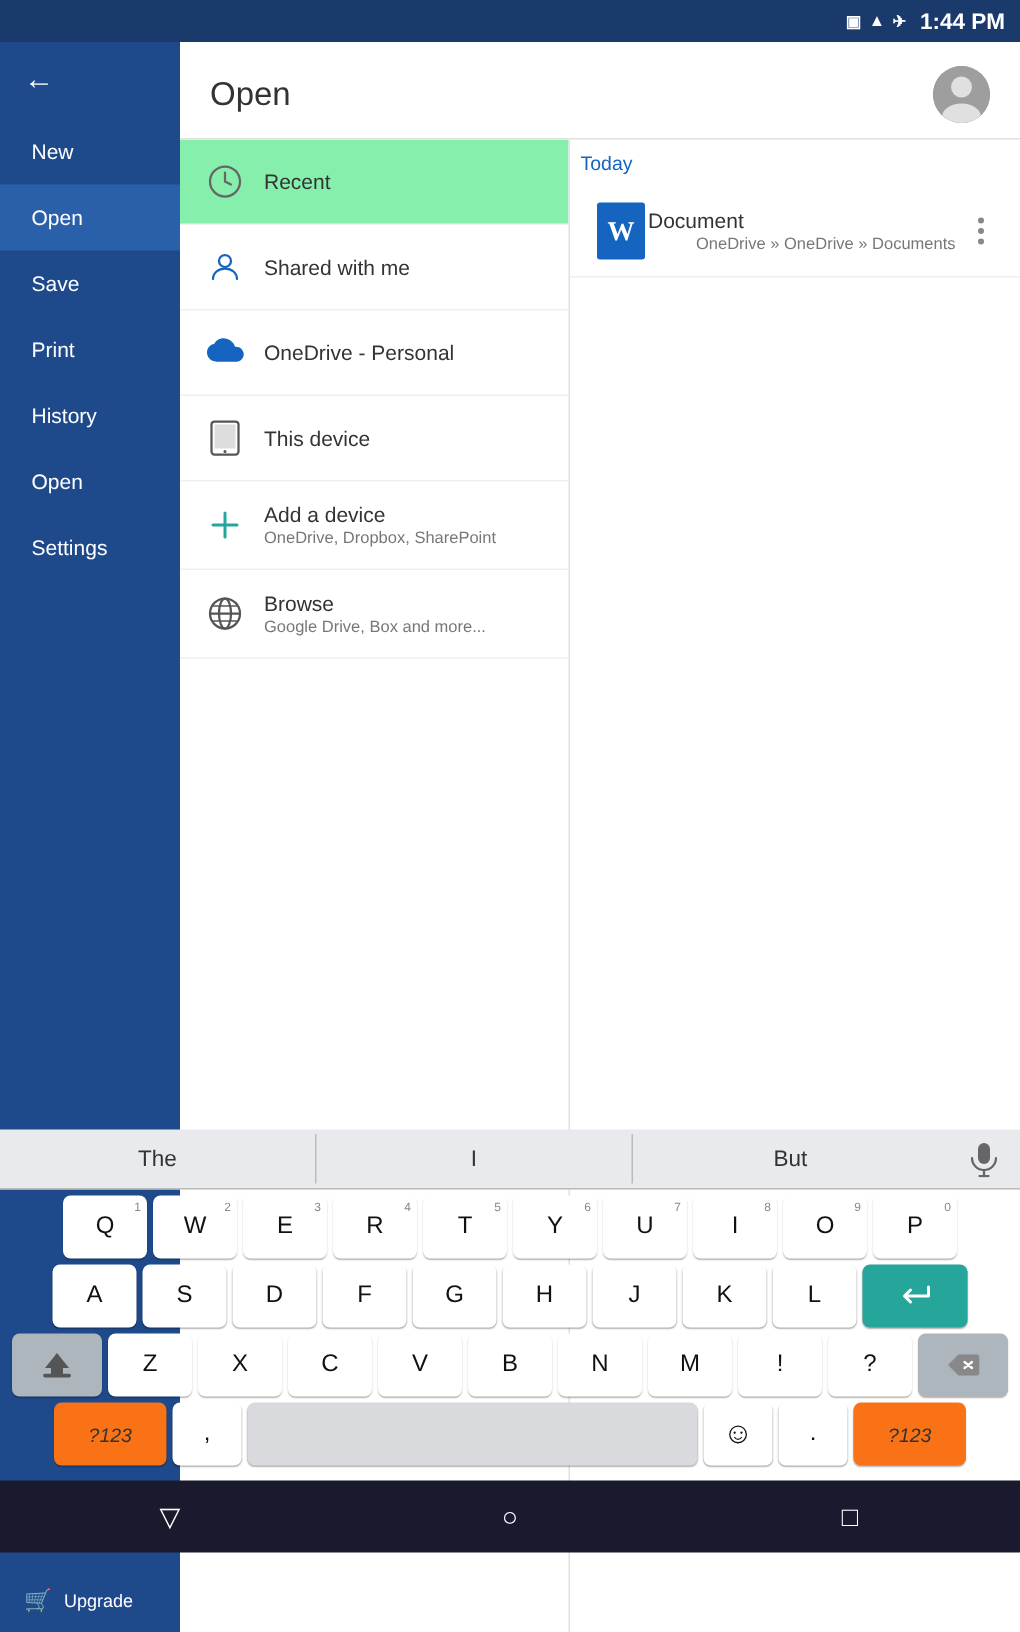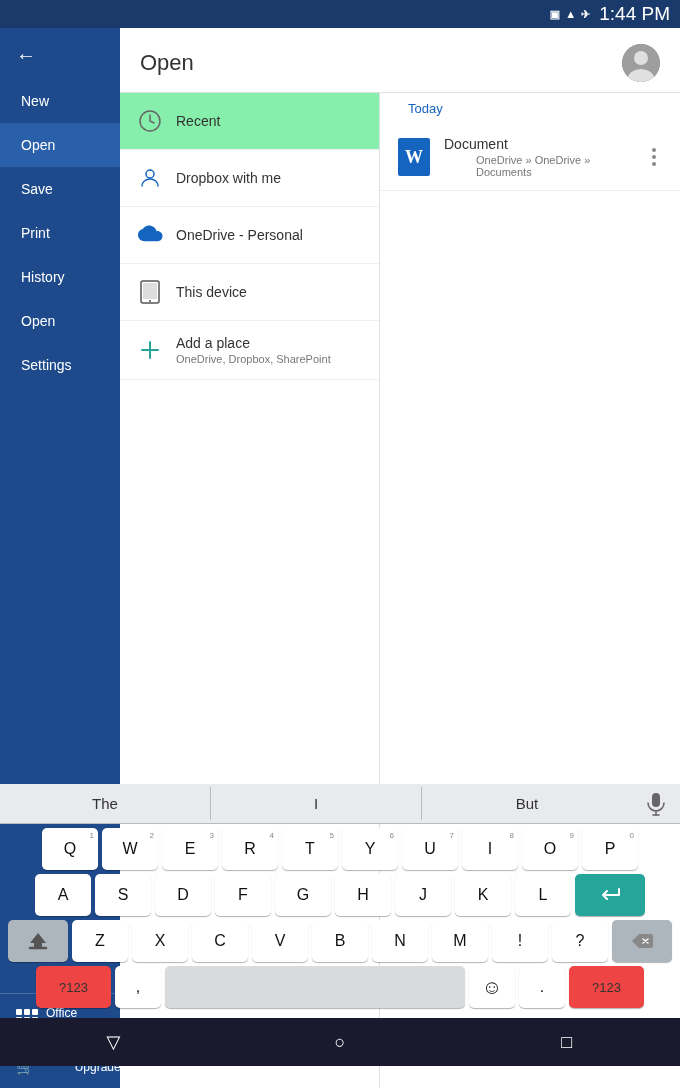--- a/index.html
+++ b/index.html
@@ -147,31 +147,30 @@
     .open-option .opt-subtitle { font-size: 11px; color: #777; margin-top: 2px; }
 
     
     .files-panel {
       flex: 1;
       overflow-y: auto;
       padding: 0;
     }
 
     .files-section-header {
-      padding: 8px 28px;
+      padding: 8px 7px;
       font-size: 13px;
       color: #1565c0;
       font-weight: 500;
     }
 
     .file-item {
       padding: 12px 16px;
       display: flex;
       align-items: center;
-      gap: 12px;
       cursor: pointer;
       border-bottom: 1px solid #f0f0f0;
     }
 
     .file-icon {
       width: 36px;
       height: 36px;
       display: flex;
       align-items: center;
       justify-content: center;
@@ -310,44 +309,45 @@
 
     .key-space {
       background: #d8dadd;
       flex: 1;
       max-width: 300px;
       border-radius: 5px;
       box-shadow: 0 1px 1px rgba(0,0,0,0.3);
     }
 
     .key-123 {
-      background: #ef4444;
+      background: #f97316;
       min-width: 65px;
       max-width: 75px;
       font-size: 13px;
+      font-style: italic;
     }
 
     
     .main-layout {
       position: relative;
       width: 680px;
       height: 1088px;
     }
 
     .top-section {
       position: absolute;
       top: 0;
       left: 0;
       width: 680px;
       height: 753px; 
     }
 
     .keyboard-section {
       position: absolute;
-      top: 784px;
+      top: 753px;
       left: 0;
       width: 680px;
     }
 
     
     .nav-btn { 
       color: white; 
       font-size: 18px; 
       cursor: pointer; 
       display: flex; 
@@ -369,21 +369,21 @@
 
 <div class="main-layout">
 
   <div class="top-section">
 
     <div class="status-bar">
       <div class="status-icons">
         <span style="font-size:11px;">▣</span>
         <span style="font-size:11px;">▲</span>
         <span style="font-size:11px;">✈</span>
-        <span style="font-size:19px; font-weight:normal; margin-left:4px;">1:44 PM</span>
+        <span style="font-size:15px; font-weight:bold; margin-left:4px;">1:44 PM</span>
       </div>
     </div>
 
     <div class="app-container">
 
       <div class="sidebar">
         <div class="sidebar-back">
           <span style="color:white; font-size:20px; font-weight:300;">←</span>
         </div>
 
@@ -421,21 +421,21 @@
                 <div class="grid-dot"></div>
                 <div class="grid-dot"></div>
               <div class="grid-dot"></div>
                 <div class="grid-dot"></div>
                 <div class="grid-dot"></div>
             </div>
             <span style="font-size:12px;">Office Apps</span>
           </div>
           <div class="sidebar-bottom-item">
             <span style="font-size:15px;">🛒</span>
-            <span style="font-size:12px;margin-left:32px;">Upgrade</span>
+            <span style="font-size:12px;">Upgrade</span>
           </div>
         </div>
       </div>
 
       <div class="content-area">
 
         <div class="content-header">
           <span class="content-title">Open</span>
           <div class="avatar-btn">
             <svg width="38" height="38" viewBox="0 0 38 38">
@@ -463,21 +463,21 @@
             </div>
 
             <div class="open-option">
               <div class="opt-icon">
                 <svg width="24" height="24" viewBox="0 0 24 24" fill="none">
                   <circle cx="12" cy="8" r="4" stroke="#1565c0" stroke-width="1.5"></circle>
                   <path d="M4 20c0-4 3.6-7 8-7s8 3 8 7" stroke="#1565c0" stroke-width="1.5" stroke-linecap="round"></path>
                 </svg>
               </div>
               <div class="opt-text">
-                <div>Dropbox with me</div>
+                <div>Shared with me</div>
               </div>
             </div>
 
             <div class="open-option">
               <div class="opt-icon">
                 <svg width="28" height="20" viewBox="0 0 28 20" fill="none">
                   <path d="M8 16c-3.3 0-6-2.7-6-6 0-2.9 2.1-5.4 4.9-5.9C8 1.9 10.4.5 13 .5c3.6 0 6.7 2.4 7.7 5.7.2 0 .5-.1.7-.1 2.8 0 5.1 2.3 5.1 5.1 0 2.6-2 4.8-4.6 5H8z" fill="#1565c0"></path>
                 </svg>
               </div>
               <div class="opt-text">
@@ -499,25 +499,40 @@
             </div>
 
             <div class="open-option">
               <div class="opt-icon">
                 <svg width="24" height="24" viewBox="0 0 24 24">
                   <line x1="12" y1="4" x2="12" y2="20" stroke="#26a69a" stroke-width="2" stroke-linecap="round"></line>
                   <line x1="4" y1="12" x2="20" y2="12" stroke="#26a69a" stroke-width="2" stroke-linecap="round"></line>
                 </svg>
               </div>
               <div class="opt-text">
-                <div>Add a place</div>
+                <div>Add a device</div>
                 <div class="opt-subtitle">OneDrive, Dropbox, SharePoint</div>
               </div>
             </div>
 
+            <div class="open-option">
+              <div class="opt-icon">
+                <svg width="24" height="24" viewBox="0 0 24 24" fill="none">
+                  <circle cx="12" cy="12" r="10" stroke="#555" stroke-width="1.5"></circle>
+                  <ellipse cx="12" cy="12" rx="4" ry="10" stroke="#555" stroke-width="1.5"></ellipse>
+                  <line x1="2" y1="12" x2="22" y2="12" stroke="#555" stroke-width="1.5"></line>
+                  <line x1="4" y1="7" x2="20" y2="7" stroke="#555" stroke-width="1"></line>
+                  <line x1="4" y1="17" x2="20" y2="17" stroke="#555" stroke-width="1"></line>
+                </svg>
+              </div>
+              <div class="opt-text">
+                <div>Browse</div>
+                <div class="opt-subtitle">Google Drive, Box and more...</div>
+              </div>
+            </div>
 
           </div>
 
           <div class="files-panel">
             <div class="files-section-header">Today</div>
 
             <div class="file-item">
               <div class="file-icon">
                 <div class="word-icon"></div>
               </div>

